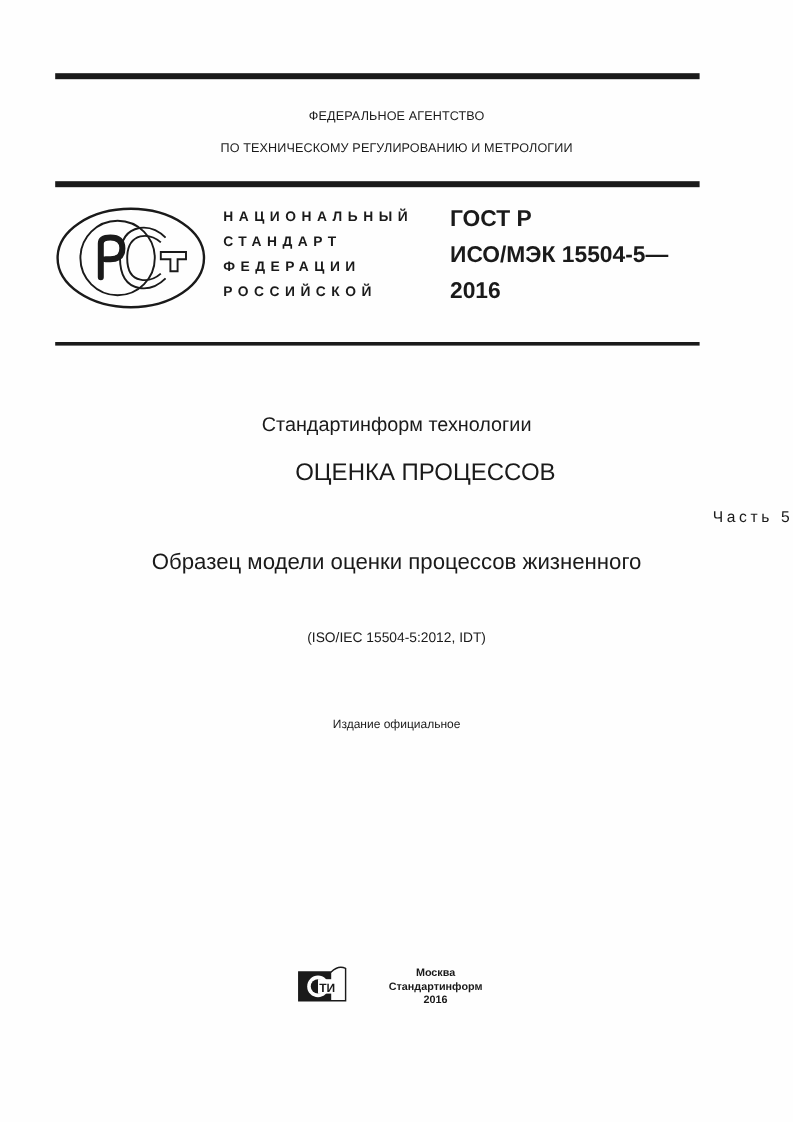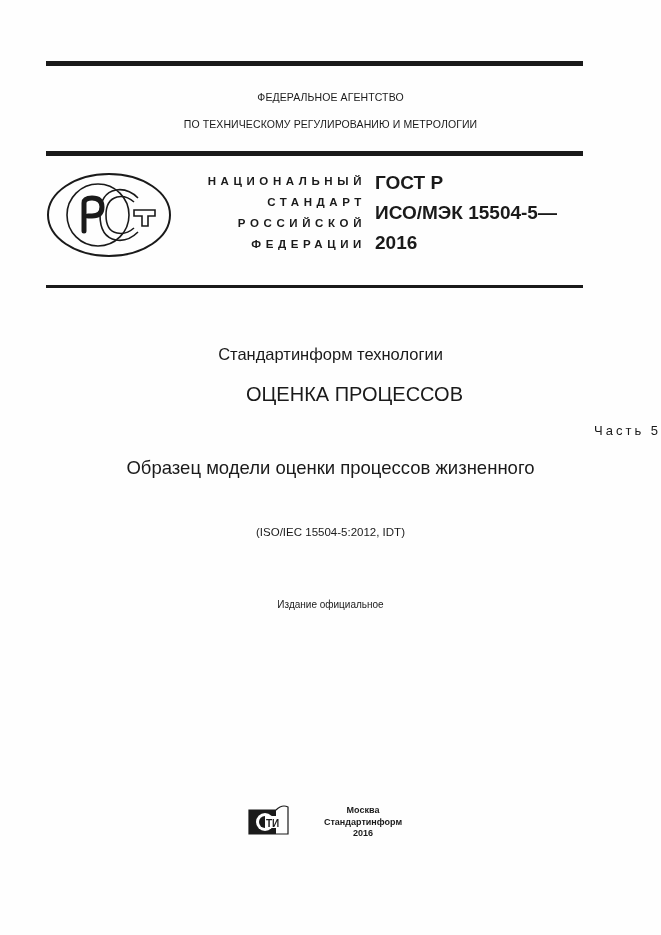--- a/index.html
+++ b/index.html
@@ -12,21 +12,21 @@
     color: #1a1a1a;
   }
   .rule { position: absolute; left: 46px; width: 537px; background: #1a1a1a; }
   .rule.thick { height: 5px; }
   .rule.thin { height: 3px; }
   .center { position: absolute; left: 0; width: 661px; text-align: center; font-weight: normal; }
   .agency { font-size: 10.5px; letter-spacing: 0.1px; }
   .logo { position: absolute; left: 46px; top: 171px; width: 128px; height: 88px; }
   .natstd {
     position: absolute; left: 186px; top: 171px; width: 180px;
-    text-align: right; font-weight: bold; font-size: 11.5px;
+    text-align: left; font-weight: bold; font-size: 11.5px;
     letter-spacing: 4.6px; line-height: 21px;
   }
   .gost {
     position: absolute; left: 375px; top: 168px;
     font-weight: bold; font-size: 19px; line-height: 30px;
   }
   .subject { font-size: 16.5px; }
   .title { font-size: 20px; margin-left: 24px; }
   .part { font-size: 13px; letter-spacing: 3px; }
   .subtitle { font-size: 18.5px; line-height: 26px; }
@@ -58,22 +58,22 @@
     <path d="M92 27 Q82 17 70 19 Q54 22 54 44 Q54 66 70 69 Q82 71 92 61" fill="none" stroke="#1a1a1a" stroke-width="1.6"></path>
     <path d="M88 31 Q80 24 71 26 Q60 29 60 44 Q60 60 71 62 Q80 64 88 57" fill="none" stroke="#1a1a1a" stroke-width="1.6"></path>
 
     <path d="M88 39 L109 39 L109 45 L102 45 L102 55 L96 55 L96 45 L88 45 Z" fill="none" stroke="#1a1a1a" stroke-width="1.6"></path>
   </svg>
 </div>
 
 <div class="natstd">
   <div>НАЦИОНАЛЬНЫЙ</div>
   <div>СТАНДАРТ</div>
+  <div>ФЕДЕРАЦИИ</div>
   <div>РОССИЙСКОЙ</div>
-  <div>ФЕДЕРАЦИИ</div>
 </div>
 
 <div class="gost">
   <div>ГОСТ Р</div>
   <div>ИСО/МЭК 15504-5—</div>
   <div>2016</div>
 </div>
 
 <div class="rule thin" style="top:285px;"></div>
 

